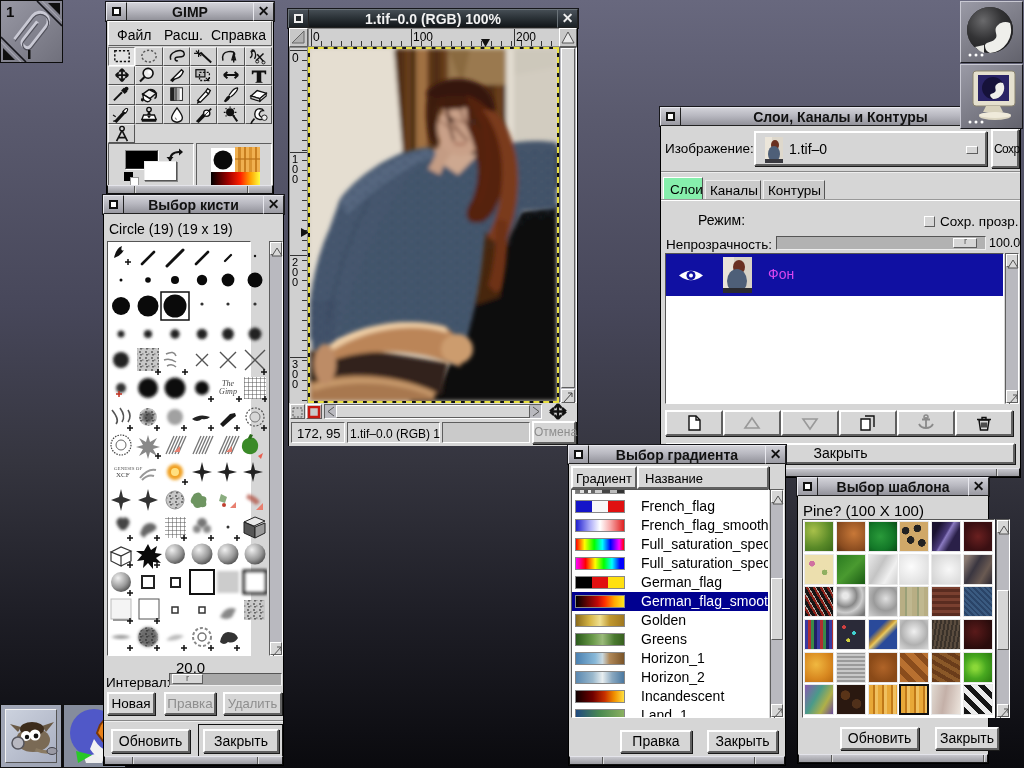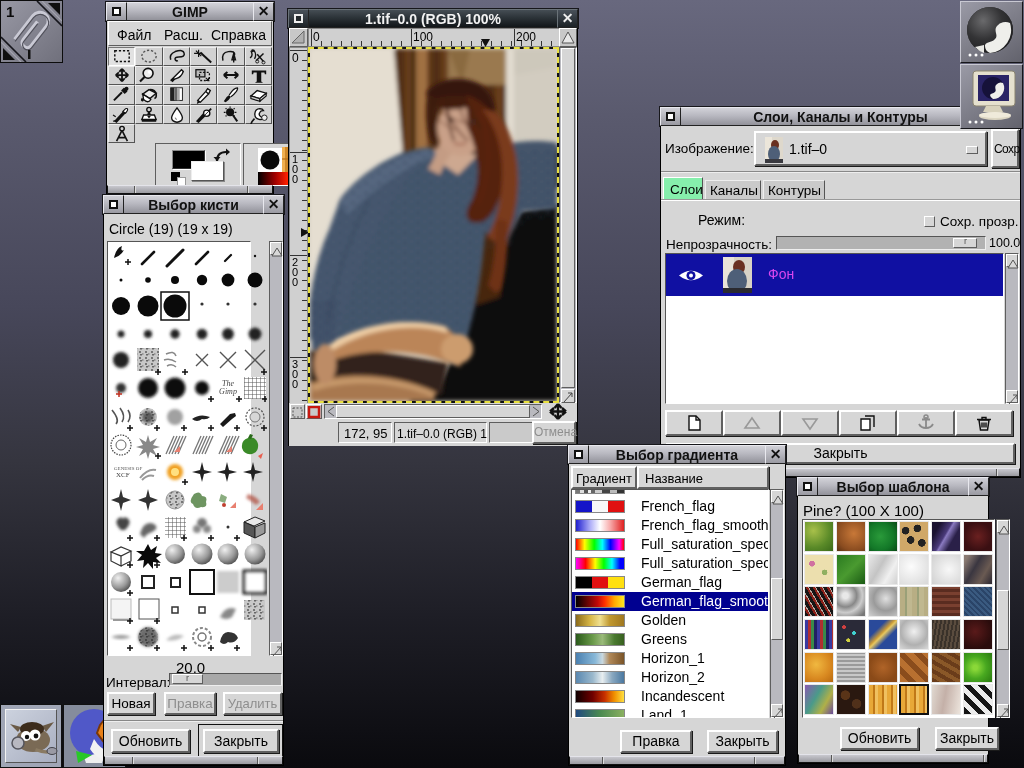--- a/index.html
+++ b/index.html
@@ -18,21 +18,21 @@
 white-space:nowrap;overflow:hidden;}
 .tx{width:21px;height:19px;background:linear-gradient(180deg,#cfcfd6,#9a9aa2);
 border:1px solid #222;border-top-color:#e8e8ee;border-left-color:#e8e8ee;
 font-weight:bold;font-size:14px;color:#111;text-align:center;line-height:17px;}
 .dark .tbtn,.dark .tx{background:linear-gradient(180deg,#49515a,#1c2226);color:#eee;border-top-color:#6a7278;border-left-color:#6a7278;}
 .dark .tbtn .sq{border-color:#eee;background:#23282c;}
 .dark .tmid{background:linear-gradient(180deg,#454d54 0%,#2c3338 45%,#121619 100%);color:#f2f2f2;border-top-color:#6a7278;border-left-color:#6a7278;}
 .body2{position:absolute;left:0;right:0;top:19px;bottom:0;background:#d6d6d6;
 border:1px solid #000;border-top:none;}
 .raised{background:#d6d6d6;border:1px solid #fff;border-right-color:#5e5e5e;border-bottom-color:#5e5e5e;}
-.sunken{background:#d6d6d6;border:1px solid #5e5e5e;border-right-color:#fff;border-bottom-color:#fff;margin-left:47px;}
+.sunken{background:#d6d6d6;border:1px solid #5e5e5e;border-right-color:#fff;border-bottom-color:#fff;}
 .btn{position:absolute;background:#d6d6d6;border:2px solid #fff;border-right-color:#606060;border-bottom-color:#606060;
 box-shadow:1px 1px 0 #1a1a1a;font-size:14px;color:#000;text-align:center;}
 .btn.dis{color:#8e8e8e;}
 .lbl{position:absolute;font-size:14px;color:#000;white-space:nowrap;}
 .hbar{position:absolute;left:0;right:0;height:9px;background:linear-gradient(180deg,#c8c8ce,#9a9aa0);
 border:1px solid #111;border-top-color:#e4e4ea;}
 .hsep{position:absolute;top:0;bottom:0;width:1px;background:#555;box-shadow:1px 0 0 #ddd;}
 .scroll{position:absolute;background:#b9b9bf;border:1px solid #5e5e5e;border-right-color:#fff;border-bottom-color:#fff;}
 </style>
 

